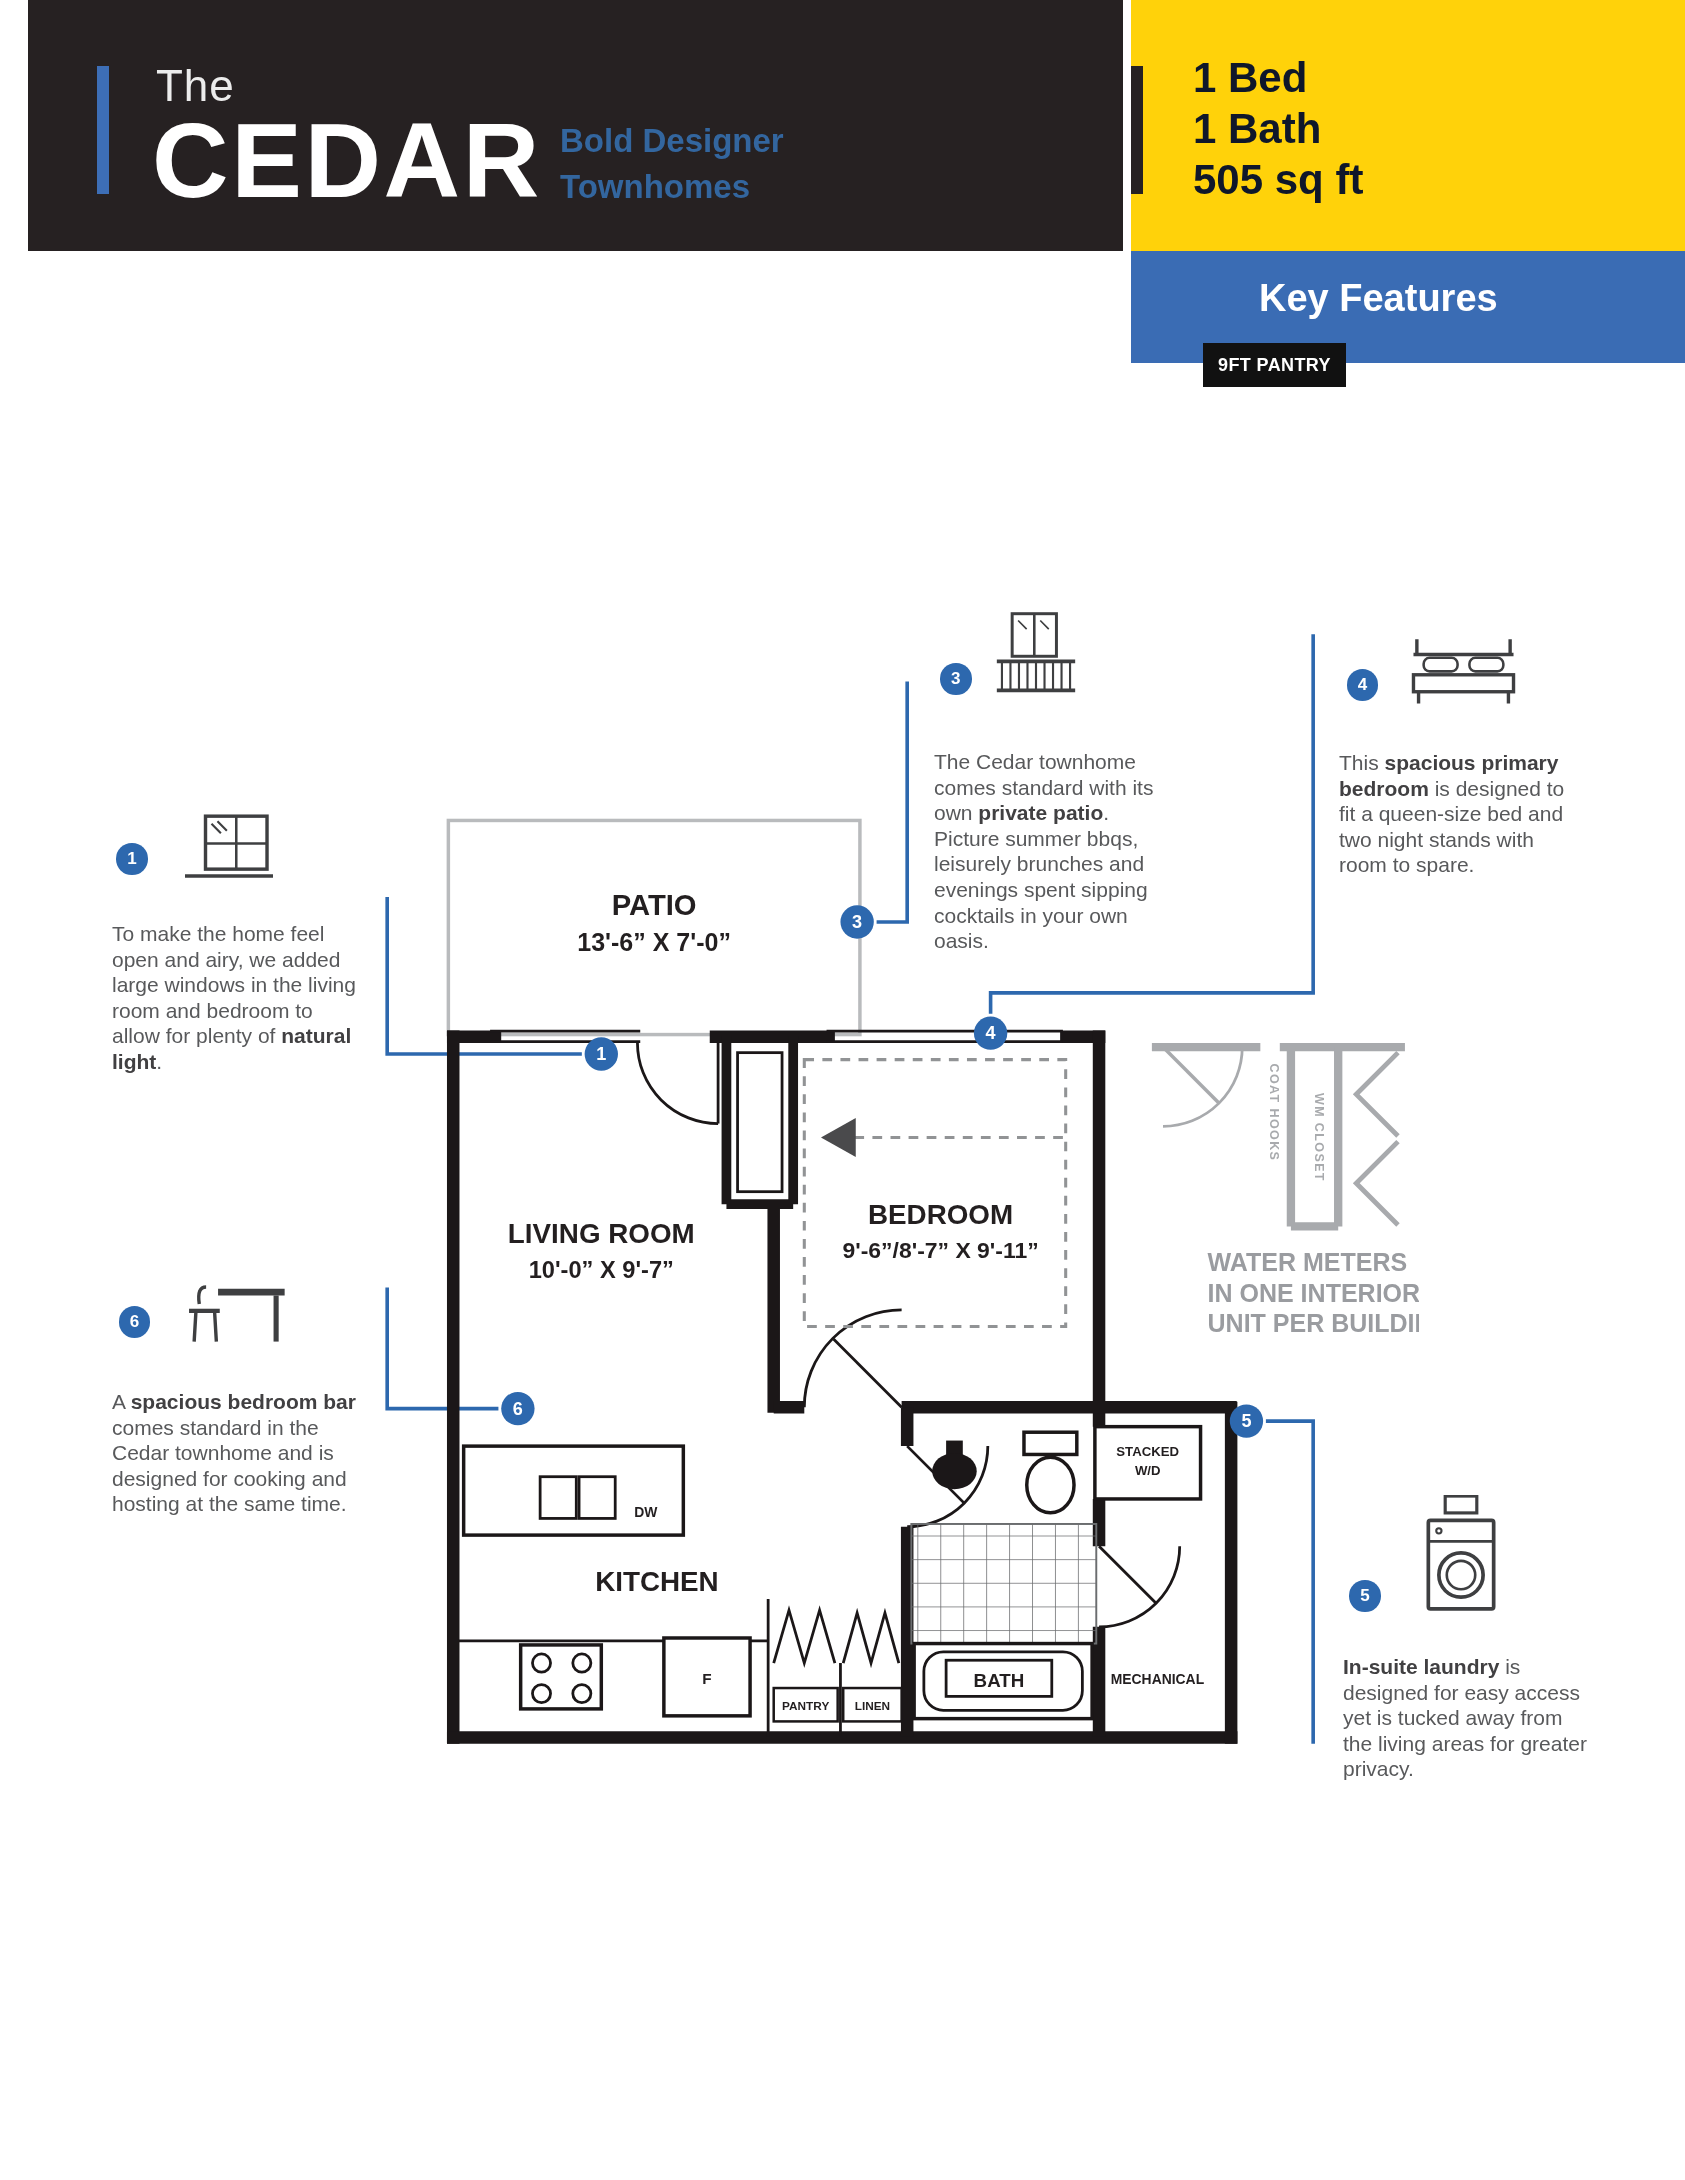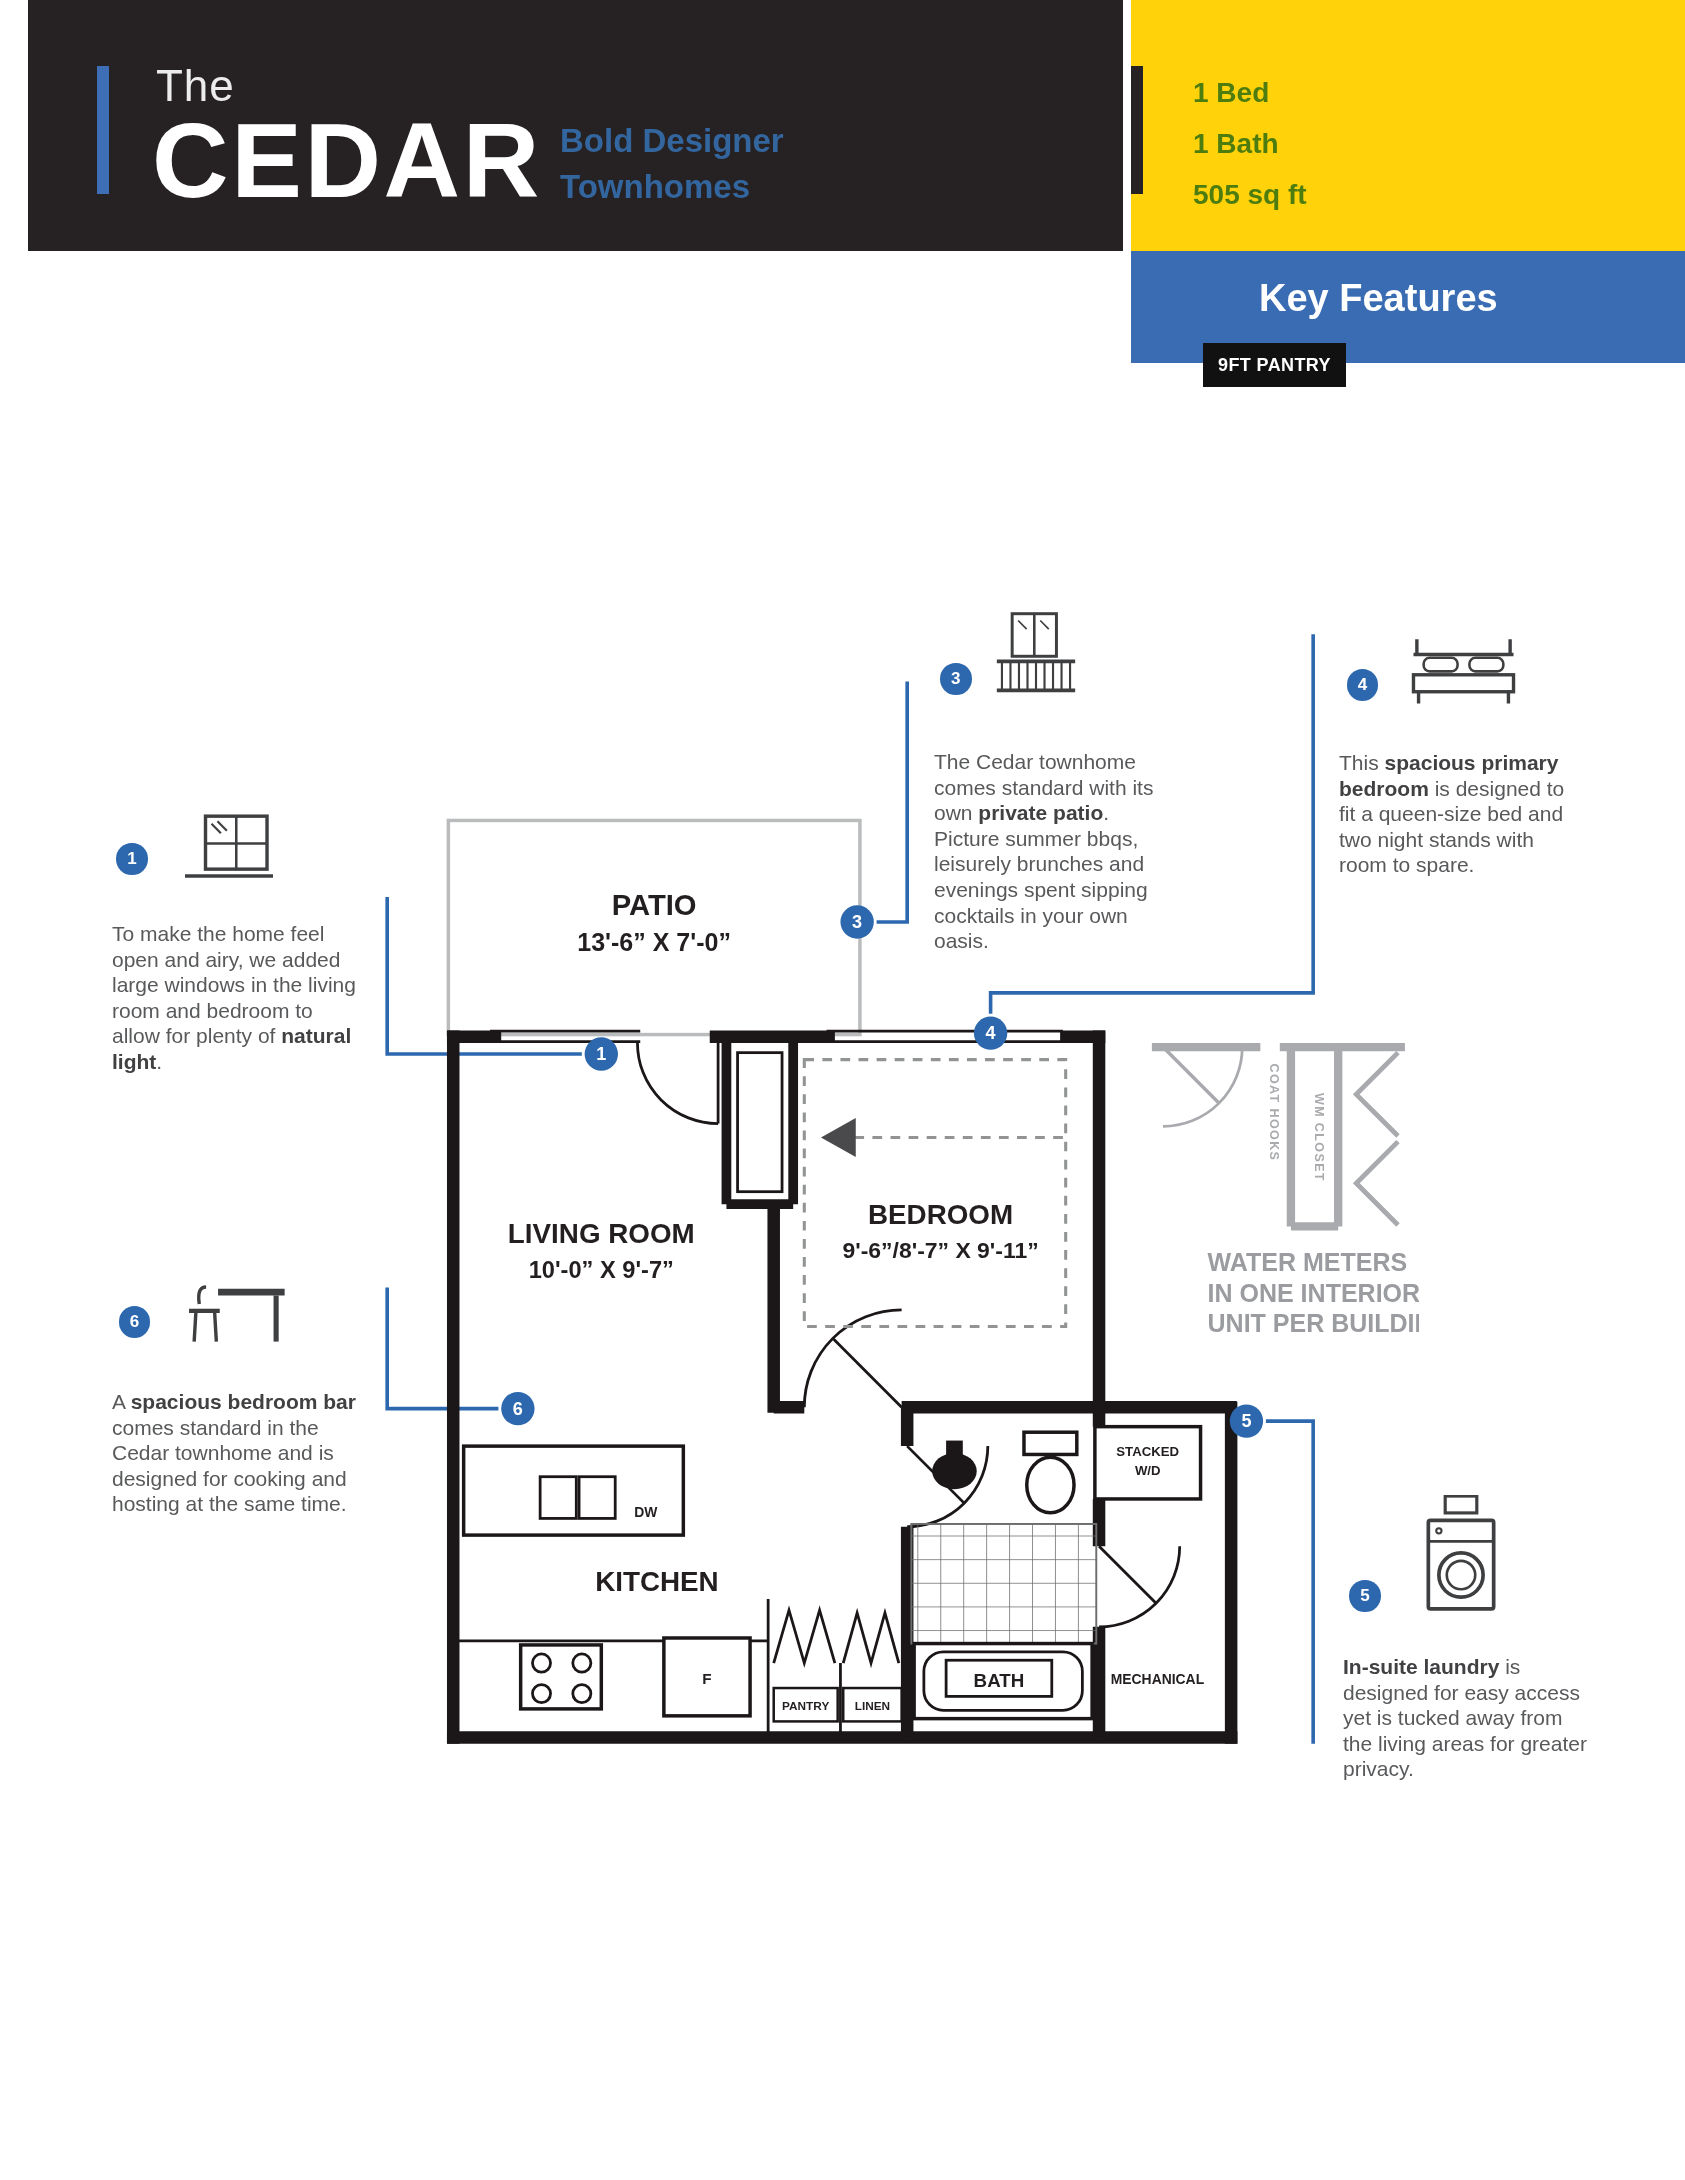--- a/index.html
+++ b/index.html
@@ -13,21 +13,21 @@
   
   .hdr-dark   { left:28px;   top:0; width:1095px; height:251px; background:#262122; }
   .hdr-yellow { left:1131px; top:0; width:555px;  height:251px; background:#FFD20A; }
   .hdr-blue   { left:1131px; top:251px; width:555px; height:112px; background:#3A6CB4; }
   .bar-blue   { left:97px;  top:66px; width:12px; height:128px; background:#3D6EB6; }
   .bar-dark   { left:1131px; top:66px; width:12px; height:128px; background:#262122; }
 
   .brand-prefix { left:156px; top:61px;  font-size:44px;  color:#ECECEC; letter-spacing:0.9px; }
   .brand-name   { left:152px; top:107px; font-size:106px; font-weight:bold; color:#ffffff; letter-spacing:2.6px; line-height:1; }
   .tagline      { left:560px; top:118px; font-size:33px;  font-weight:bold; color:#33669F; line-height:46px; }
-  .specs        { left:1193px; top:67px; font-size:28px; font-weight:bold; color:#4d7c0f; line-height:51px; }
+  .specs        { left:1193px; top:52px; font-size:42px; font-weight:bold; color:#0f172a; line-height:51px; }
   .keyfeat      { left:1259px; top:277px; font-size:38px; font-weight:bold; color:#ffffff; }
   .badge        { left:1203px; top:343px; width:143px; height:44px; background:#111111; color:#ffffff;
                   font-size:18px; font-weight:bold; letter-spacing:0.4px;
                   display:flex; align-items:center; justify-content:center; }
 
   
   .ann { position:absolute; }
   .ann .num {
     position:absolute; width:31.5px; height:31.5px; border-radius:50%;
     background:#2D68AE; color:#ffffff; font-size:17px; font-weight:bold;

